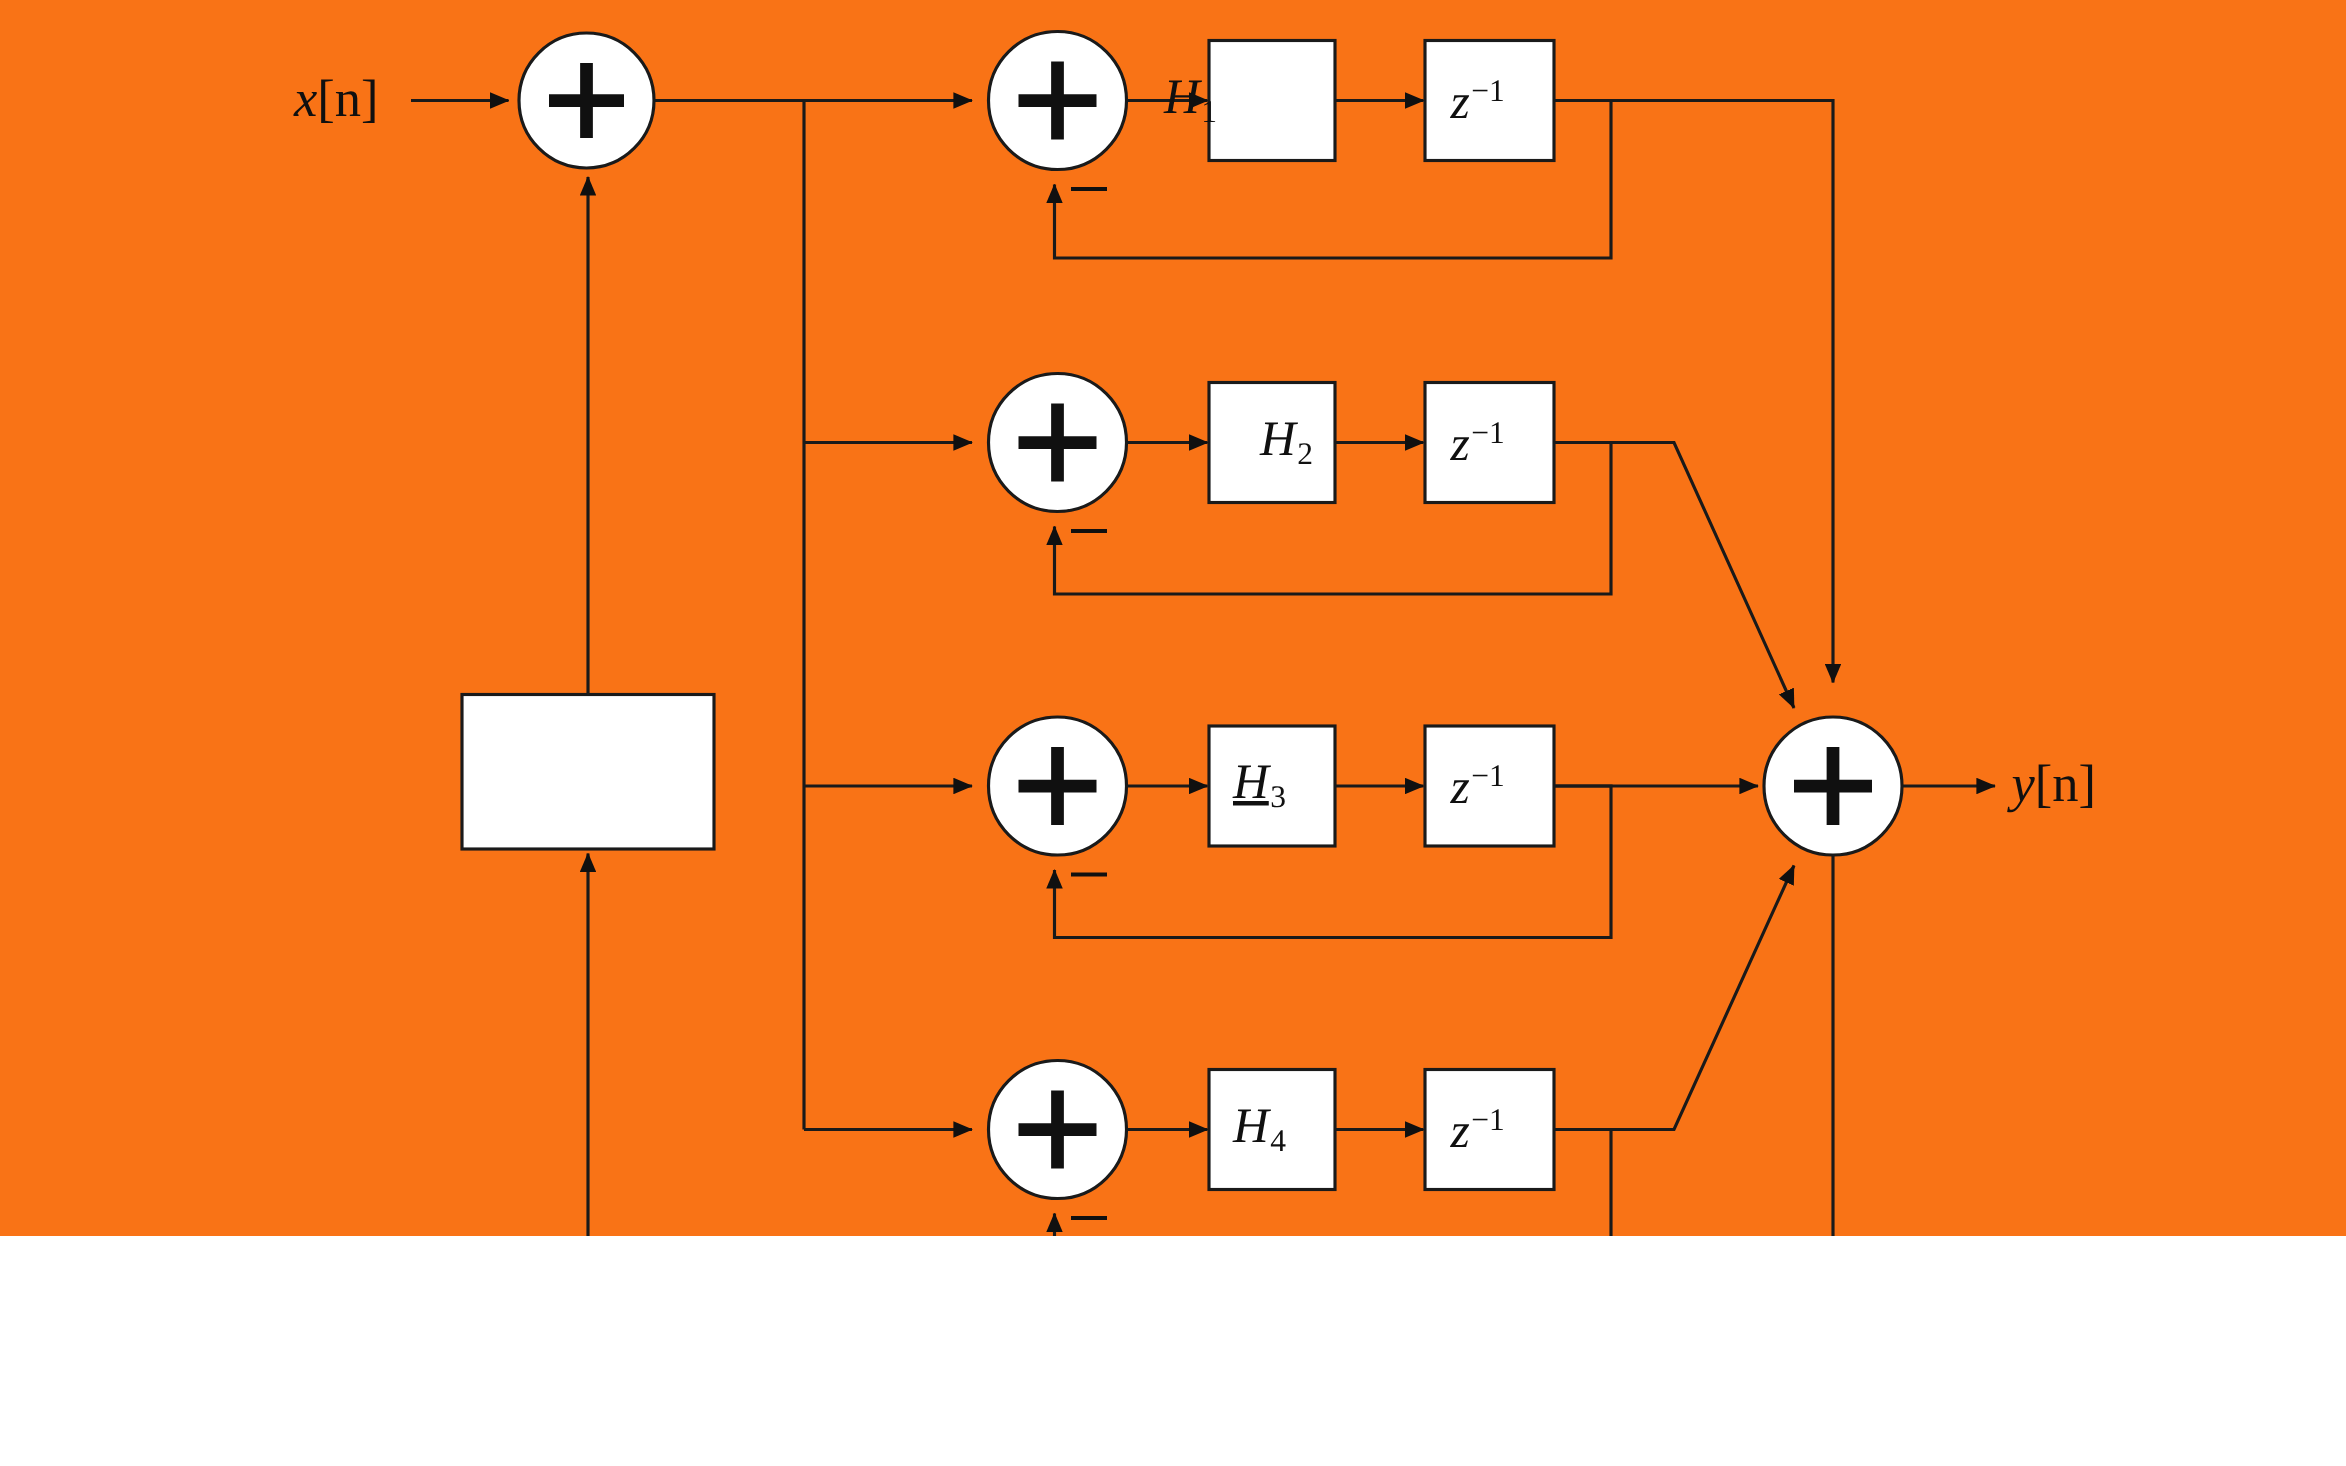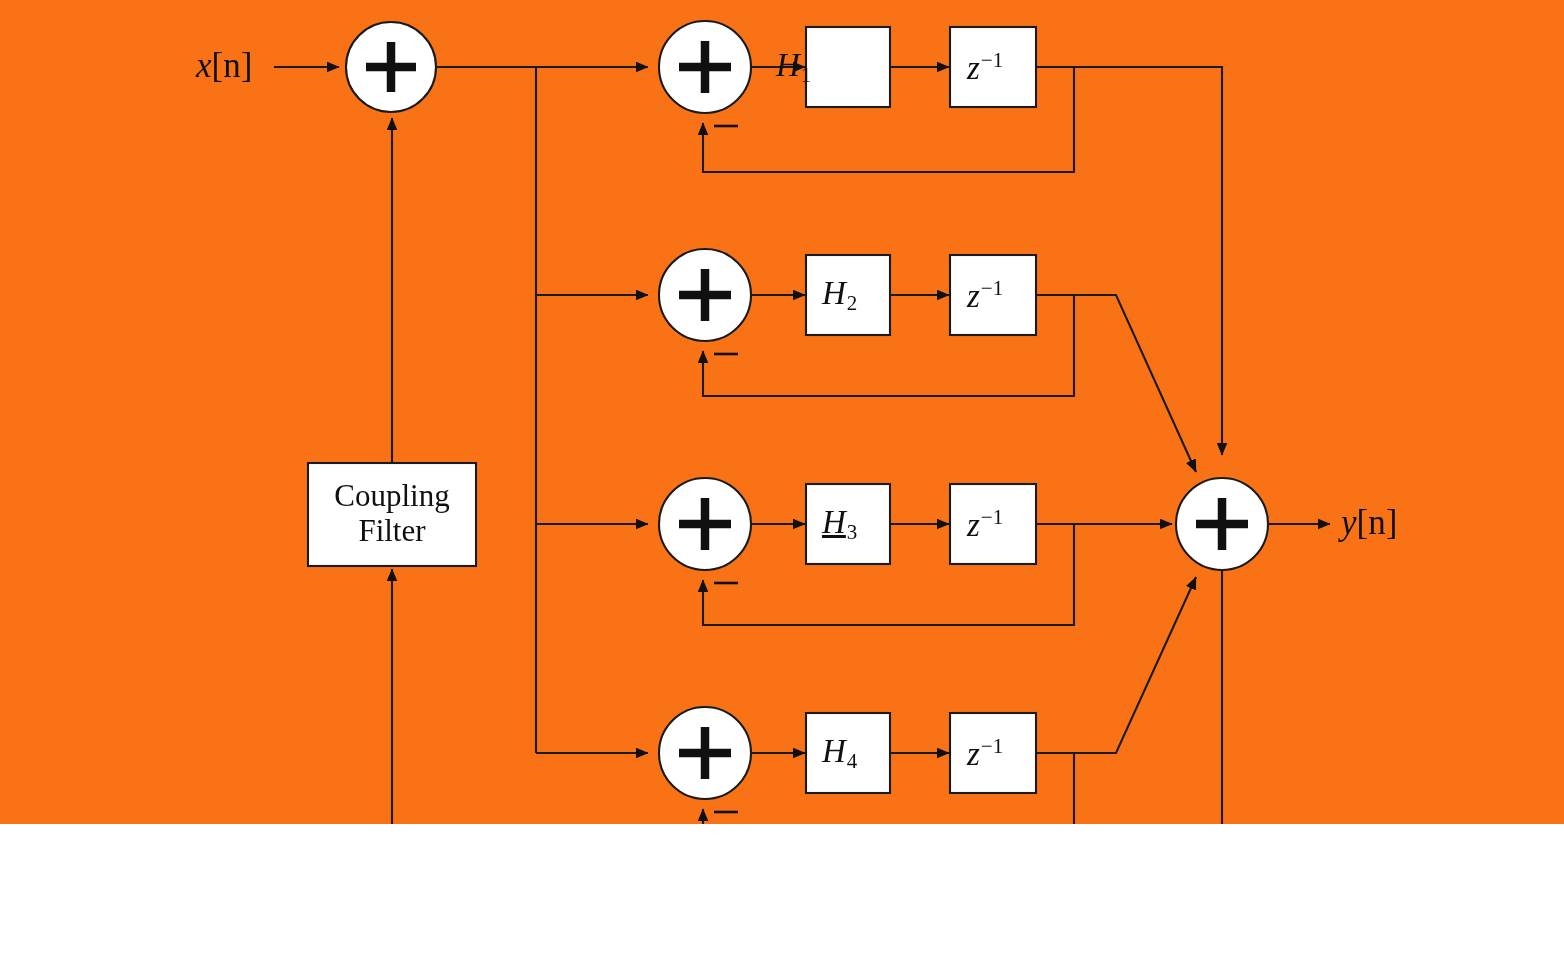--- a/index.html
+++ b/index.html
@@ -193,27 +193,23 @@
       <rect class="boxrect" x="308" y="463" width="168" height="103"></rect>
       <path class="wire" d="M392,463 L392,118" marker-end="url(#arw)"></path>
     </g>
   </svg>
 
   <div class="lbl sig-label" style="left:196px; top:48px;"><span class="mathvar">x</span><span class="brk">[n]</span></div>
 
   <div class="lbl sig-label" style="left:1341px; top:505px;"><span class="mathvar">y</span><span class="brk">[n]</span></div>
 
   <div class="lbl blk-label" style="left:776px; top:49px;"><span class="mathvar">H</span><span class="sub">1</span></div>
-  <div class="lbl blk-label" style="left:822px; top:277px;"><span class="mathvar">H</span><span class="sub">2</span></div>
+  <div class="lbl blk-label" style="left:840px; top:277px;"><span class="mathvar">H</span><span class="sub">2</span></div>
   <div class="lbl blk-label" style="left:822px; top:506px;text-decoration:underline;"><span class="mathvar">H</span><span class="sub">3</span></div>
   <div class="lbl blk-label" style="left:822px; top:735px;font-family:Liberation Serif, serif;"><span class="mathvar">H</span><span class="sub">4</span></div>
 
   <div class="lbl blk-label" style="left:967px; top:50px;"><span class="mathvar">z</span><span class="sup">−1</span></div>
   <div class="lbl blk-label" style="left:967px; top:278px;"><span class="mathvar">z</span><span class="sup">−1</span></div>
   <div class="lbl blk-label" style="left:967px; top:507px;"><span class="mathvar">z</span><span class="sup">−1</span></div>
   <div class="lbl blk-label" style="left:967px; top:736px;"><span class="mathvar">z</span><span class="sup">−1</span></div>
 
-  <div class="lbl cf-label" style="left:308px; top:479px; width:168px;">
-      <span class="ln">Coupling</span>
-      <span class="ln">Filter</span>
-    </div>
 
 </div>
 
 </body></html>

